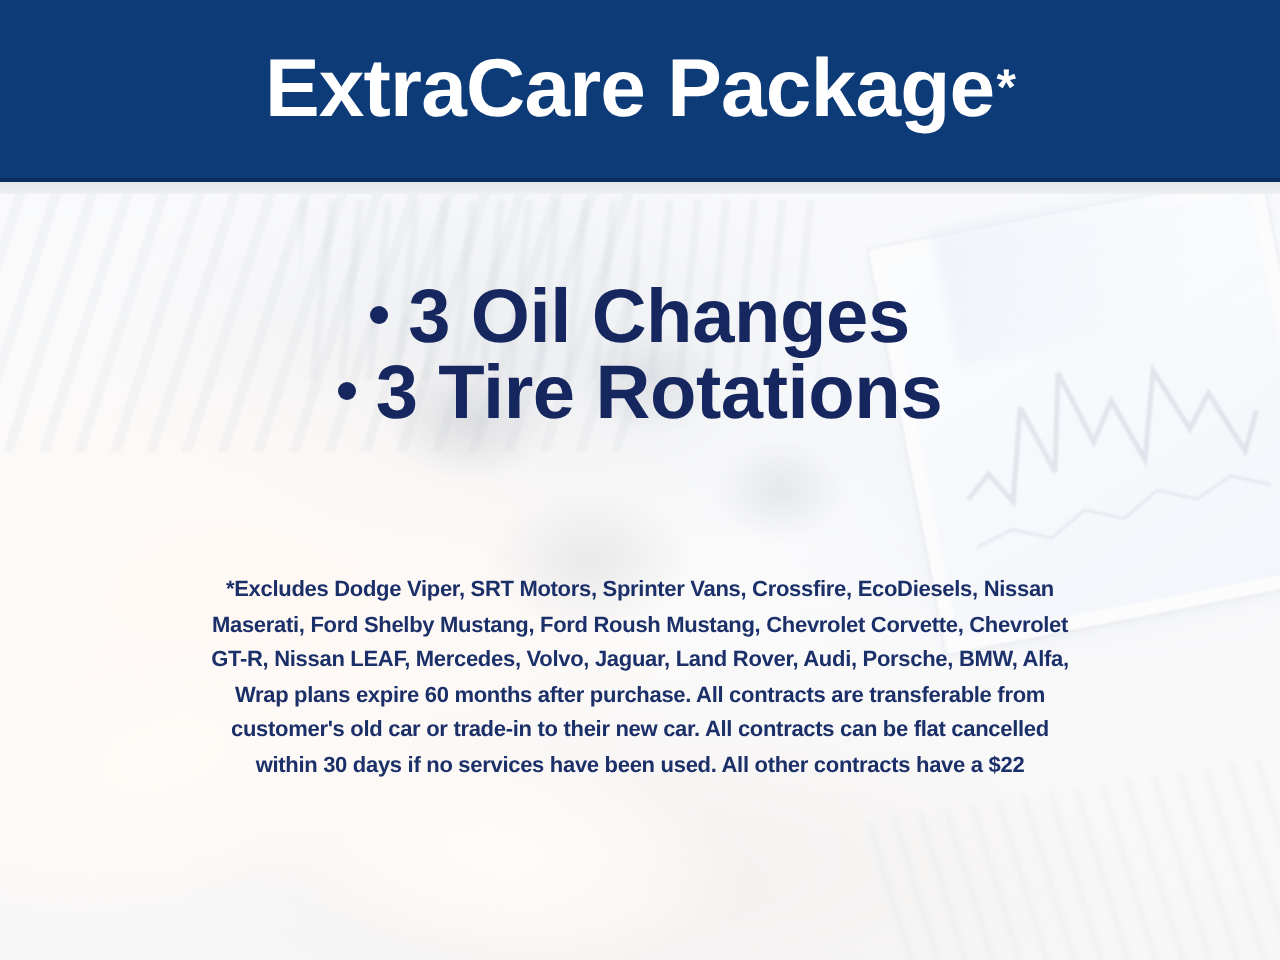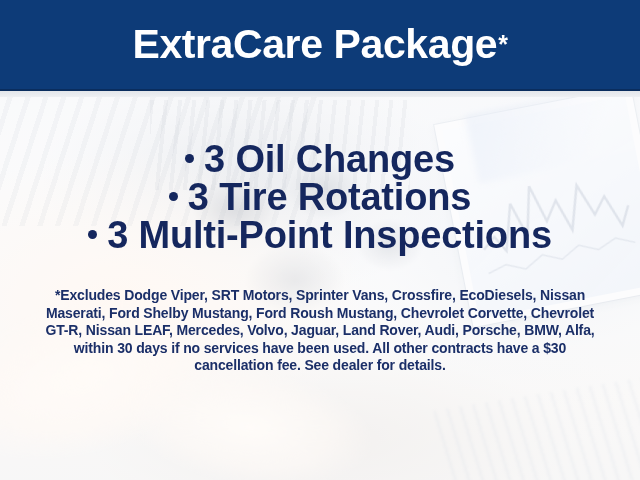--- a/index.html
+++ b/index.html
@@ -222,21 +222,21 @@
   }
 
   
   .disclaimer {
     position: absolute;
     left: 24px; top: 287px;
     width: 592px;
     z-index: 4;
     text-align: center;
     color: #1b2f68;
-    font-size: 14px;
+    font-size: 11px;
     font-weight: bold;
     line-height: 17.6px;
     letter-spacing: -0.15px;
   }
   .disclaimer .ln {
     white-space: nowrap;
   }
 </style>
 </head>
 <body>
@@ -274,26 +274,24 @@
       <span class="star">*</span>
   </div>
 
   <div class="bullets">
     <div class="bullet-line">
       <span class="dot"></span><span>3 Oil Changes</span>
     </div>
     <div class="bullet-line">
       <span class="dot"></span><span>3 Tire Rotations</span>
     </div>
-    <div class="bullet-line">
-      <span class="dot"></span><span>3 Multi-Point Inspections</span>
-    </div>
   </div>
 
   <div class="disclaimer">
     <div class="ln">*Excludes Dodge Viper, SRT Motors, Sprinter Vans, Crossfire, EcoDiesels, Nissan</div>
     <div class="ln">Maserati, Ford Shelby Mustang, Ford Roush Mustang, Chevrolet Corvette, Chevrolet</div>
     <div class="ln">GT-R, Nissan LEAF, Mercedes, Volvo, Jaguar, Land Rover, Audi, Porsche, BMW, Alfa,</div>
-    <div class="ln">within 30 days if no services have been used. All other contracts have a $30</div>
-    <div class="ln">cancellation fee. See dealer for details.</div>
+    <div class="ln">Wrap plans expire 60 months after purchase. All contracts are transferable from</div>
+    <div class="ln">customer's old car or trade-in to their new car. All contracts can be flat cancelled</div>
+    <div class="ln">within 30 days if no services have been used. All other contracts have a $22</div>
   </div>
 
 </div>
 
 </body></html>

